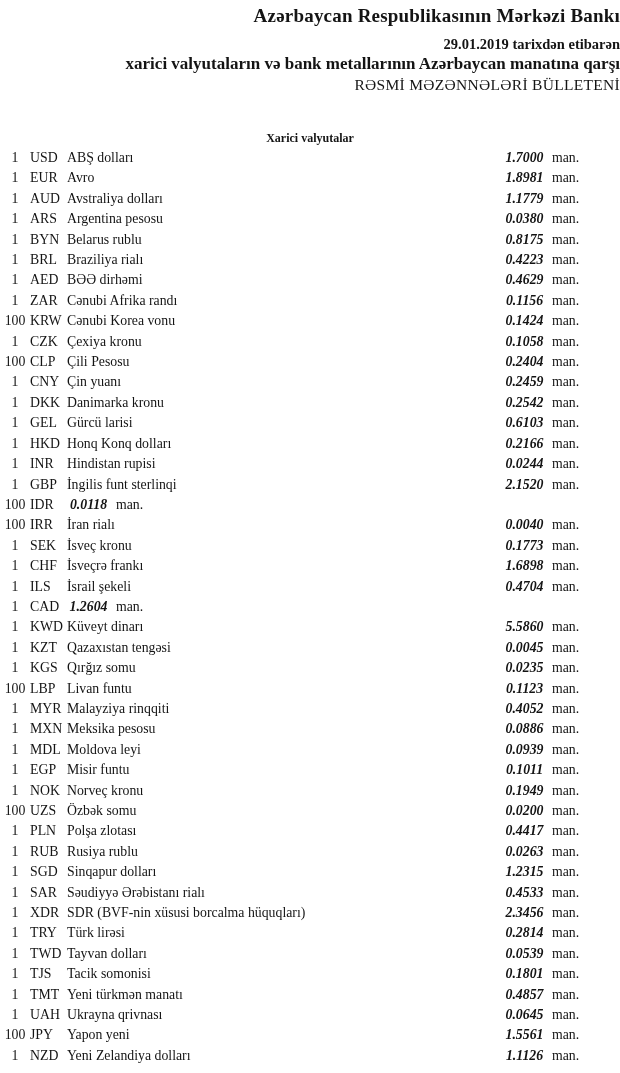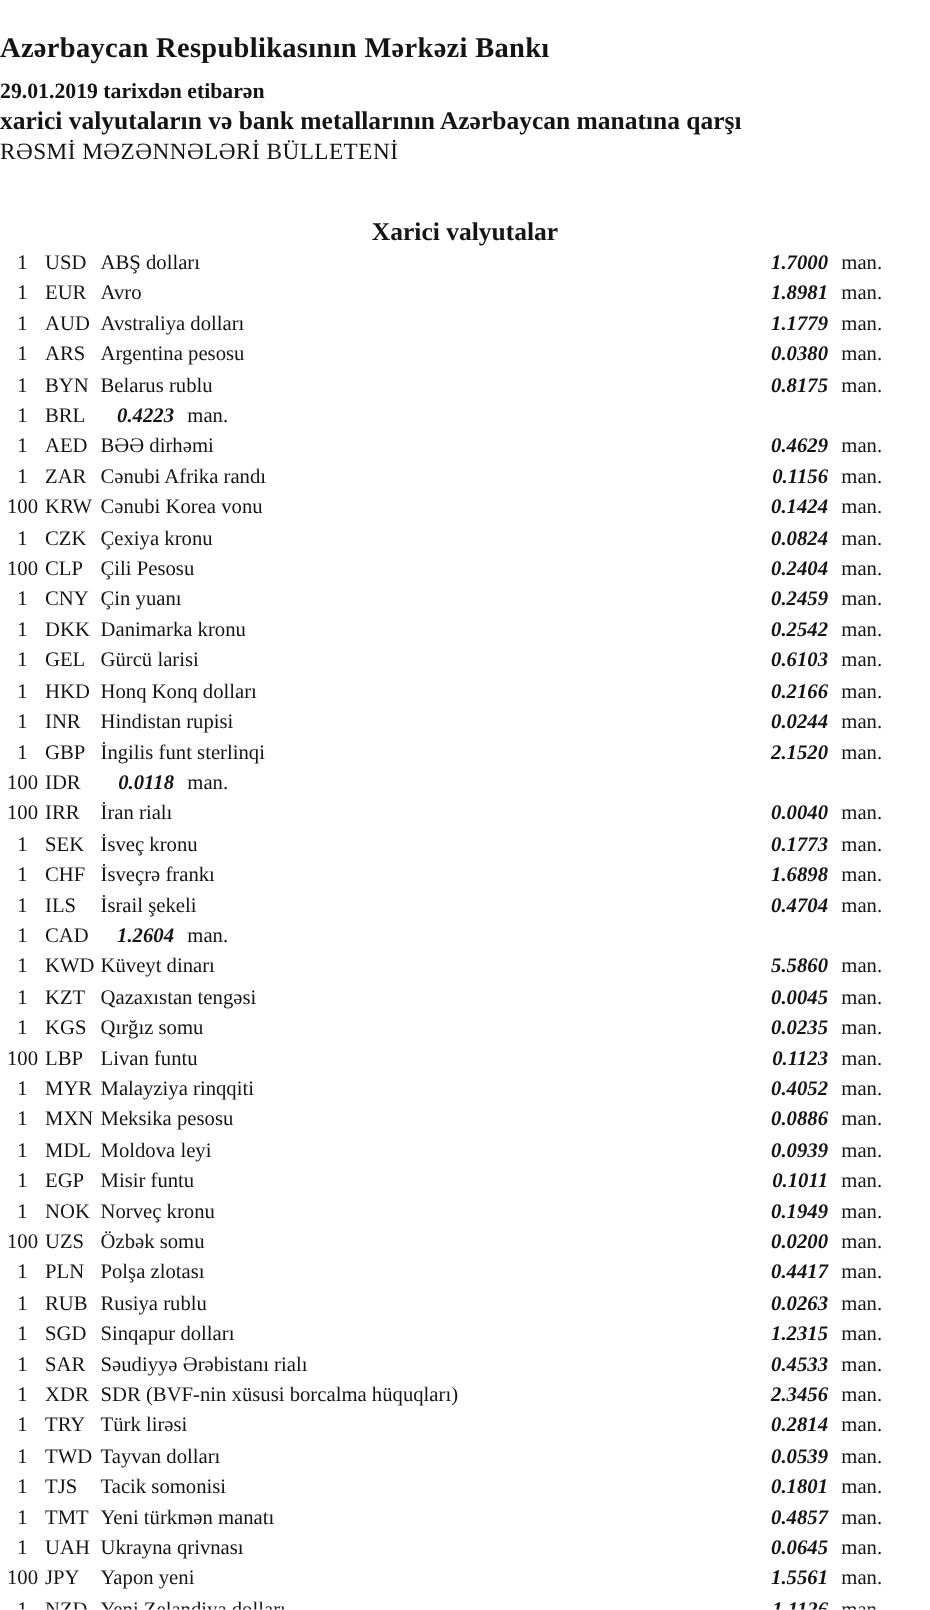--- a/index.html
+++ b/index.html
@@ -8,22 +8,22 @@
     background: #ffffff;
   }
   body {
     width: 620px;
     height: 1073px;
     font-family: "Liberation Serif", serif;
     color: #141414;
     overflow: hidden;
   }
   .header {
-    text-align: left;
-    padding-top: 20px;
+    text-align: right;
+    padding-top: 3px;
   }
   .bank-name {
     font-size: 19px;
     font-weight: 700;
     line-height: 25px;
     letter-spacing: 0.2px;
   }
   .date-line {
     font-size: 14.5px;
     font-weight: 700;
@@ -35,21 +35,21 @@
     font-weight: 700;
     line-height: 20px;
   }
   .bulletin-title {
     font-size: 15.5px;
     font-weight: 400;
     line-height: 21px;
     letter-spacing: 0.3px;
   }
   .section-title {
-    font-size: 17px;
+    font-size: 12px;
     font-weight: 700;
     text-align: center;
     line-height: 20px;
     margin-top: 33px;
   }
   .rates-table {
     margin-top: 0;
   }
   .row {
     display: flex;
@@ -70,28 +70,28 @@
     flex: 0 0 auto;
   }
   .name {
     flex: 1 1 auto;
     padding-left: 6px;
     white-space: nowrap;
     overflow: hidden;
   }
   .rate {
     min-width: 55px;
-    text-align: right;
+    text-align: center;
     font-weight: 700;
     font-style: italic;
     flex: 0 0 auto;
   }
   .unit {
     width: 45px;
-    text-align: center;
+    text-align: left;
     flex: 0 0 auto;
   }
 </style>
 </head>
 <body>
 
 <div class="header">
   <div class="bank-name">Azərbaycan Respublikasının Mərkəzi Bankı</div>
   <div class="date-line">29.01.2019 tarixdən etibarən</div>
   <div class="subject-line">xarici valyutaların və bank metallarının Azərbaycan manatına qarşı</div>
@@ -132,20 +132,21 @@
     <div class="row">
       <span class="qty">1</span>
       <span class="code">BYN</span>
       <span class="name">Belarus rublu</span>
       <span class="rate">0.8175</span>
       <span class="unit">man.</span>
     </div>
     <div class="row">
       <span class="qty">1</span>
       <span class="code">BRL</span>
+      <span class="name">Braziliya rialı</span>
       <span class="rate">0.4223</span>
       <span class="unit">man.</span>
     </div>
     <div class="row">
       <span class="qty">1</span>
       <span class="code">AED</span>
       <span class="name">BƏƏ dirhəmi</span>
       <span class="rate">0.4629</span>
       <span class="unit">man.</span>
     </div>
@@ -160,21 +161,21 @@
       <span class="qty">100</span>
       <span class="code">KRW</span>
       <span class="name">Cənubi Korea vonu</span>
       <span class="rate">0.1424</span>
       <span class="unit">man.</span>
     </div>
     <div class="row">
       <span class="qty">1</span>
       <span class="code">CZK</span>
       <span class="name">Çexiya kronu</span>
-      <span class="rate">0.0824</span>
+      <span class="rate">0.1058</span>
       <span class="unit">man.</span>
     </div>
     <div class="row">
       <span class="qty">100</span>
       <span class="code">CLP</span>
       <span class="name">Çili Pesosu</span>
       <span class="rate">0.2404</span>
       <span class="unit">man.</span>
     </div>
     <div class="row">

